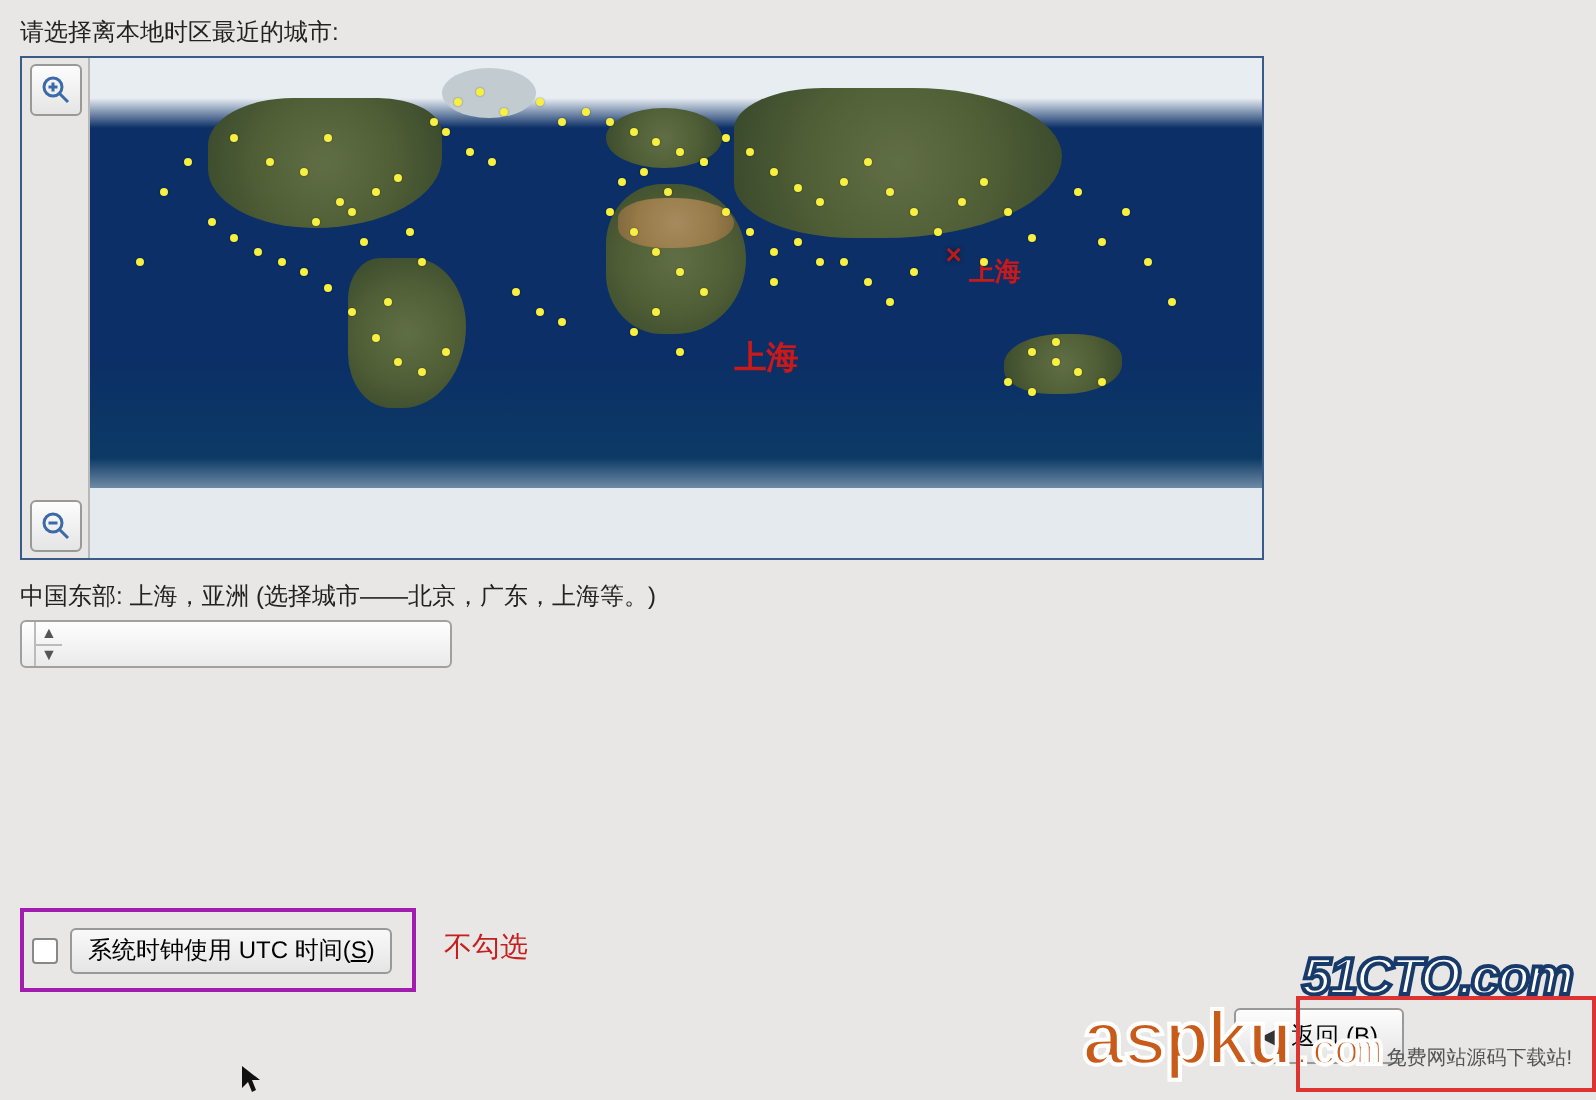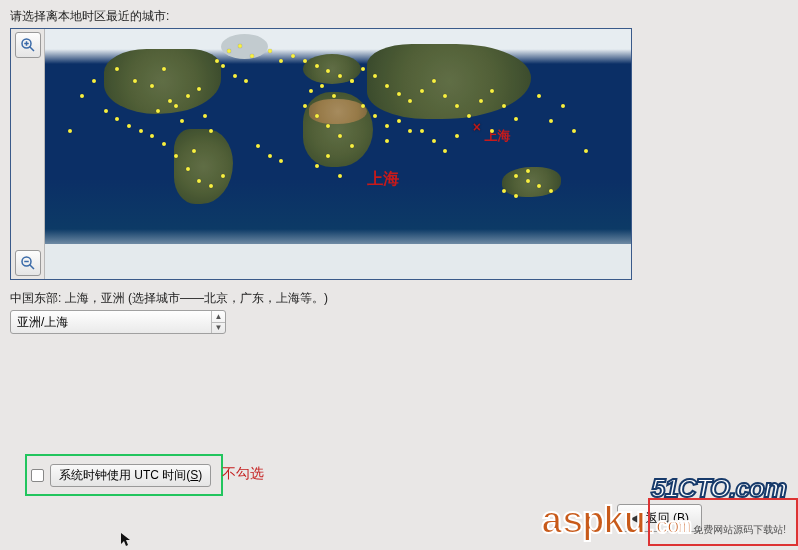--- a/index.html
+++ b/index.html
@@ -138,25 +138,24 @@
   }
   .spin div { flex:1; display:flex; align-items:center; justify-content:center; font-size:8px; color:#555; }
   .spin div:first-child { border-bottom:1px solid #bbb; }
 
   .utc-box {
     position: absolute;
     left: 10px;
     top: 454px;
     width: 198px;
     height: 42px;
-    border: 2px solid #22c55e;
+    border: 2px solid #a21caf;
     display: flex;
     align-items: center;
     padding-left: 4px;
-    margin-left: 15px;
   }
   .utc-checkbox {
     width: 13px; height: 13px;
     border: 1px solid #888;
     border-radius: 2px;
     background: #fff;
     margin-right: 6px;
   }
   .utc-btn {
     border: 1px solid #999;
@@ -381,21 +380,20 @@
       <div class="city-dot" style="left: 33%; top: 6%;"></div>
     </div>
 </div>
 
 <div class="city-label-row">
   <span class="lbl">中国东部:</span>
   <span>上海，亚洲 (选择城市——北京，广东，上海等。)</span>
 </div>
 
 <div class="tz-select">
-  <span class="val">亚洲/上海</span>
   <div class="spin">
     <div>▲</div>
       <div>▼</div>
   </div>
 </div>
 
 <div class="utc-box">
   <div class="utc-checkbox"></div>
   <div class="utc-btn">
     <span>系统时钟使用 UTC 时间(</span><u>S</u><span>)</span>

